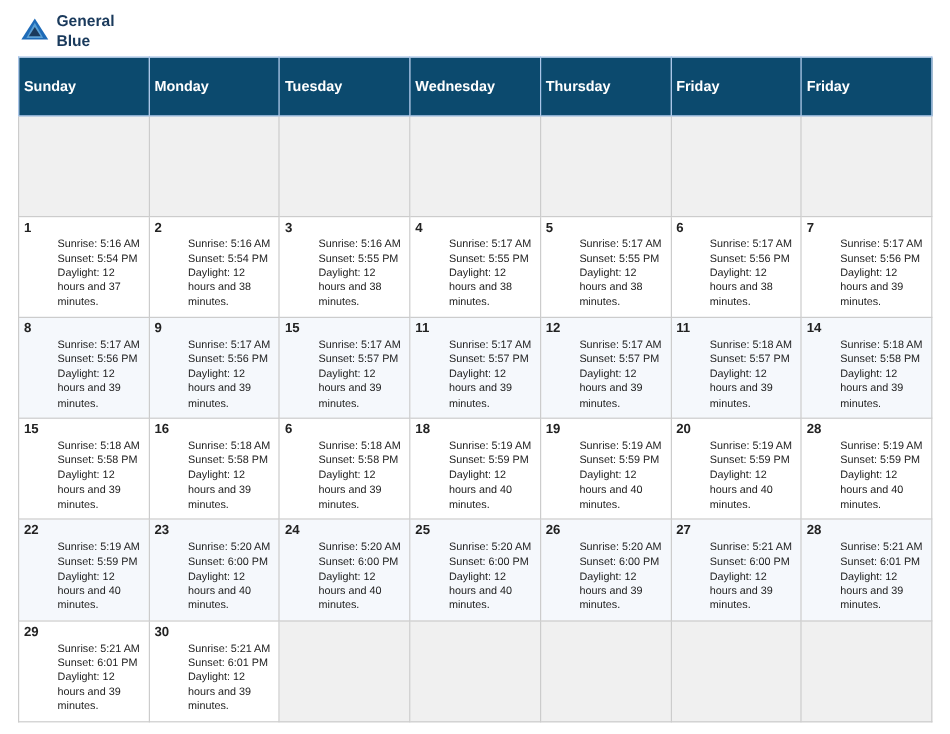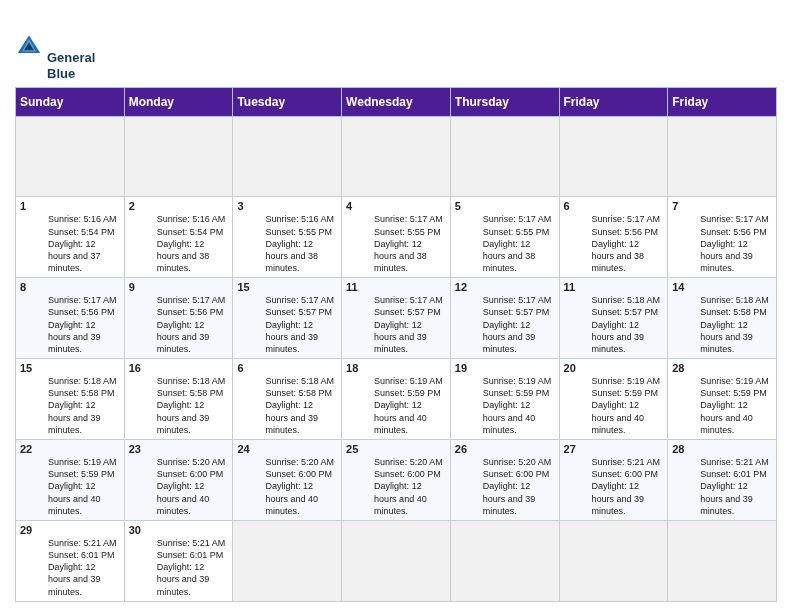--- a/index.html
+++ b/index.html
@@ -26,21 +26,20 @@
     .logo {
       display: flex;
       align-items: center;
       gap: 4px;
     }
     .logo-text {
       font-size: 13px;
       font-weight: bold;
       color: #1a3a5c;
       line-height: 1.2;
-      margin-top: 40px;
     }
     .logo-icon {
       width: 28px;
       height: 28px;
     }
     .title-block {
       text-align: right;
     }
     .main-title {
       font-size: 28px;
@@ -52,25 +51,25 @@
       color: #333;
     }
     .calendar {
       flex: 1;
       border: 1px solid #ccc;
       border-collapse: collapse;
       width: 100%;
       table-layout: fixed;
     }
     .calendar thead tr th {
-      background-color: #4c1d95;
+      background-color: #0c4a6e;
       color: #fff;
       font-size: 12px;
       font-weight: bold;
-      padding: 7px 4px;
+      padding: 17px 4px;
       text-align: left;
       border: 1px solid #aac5e8;
     }
     .calendar tbody tr td {
       border: 1px solid #ccc;
       vertical-align: top;
       padding: 3px 4px;
       font-size: 9.5px;
       color: #222;
       background: #fff;

